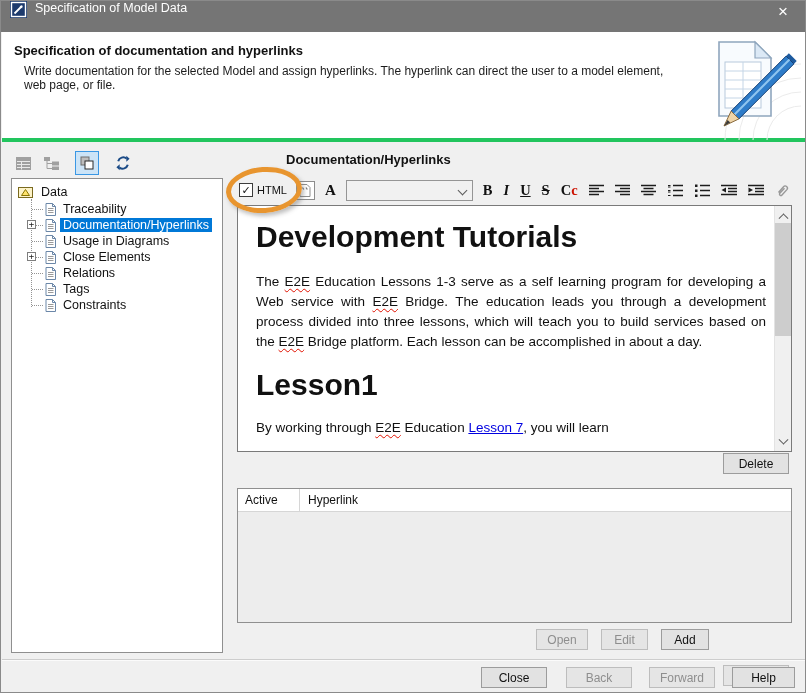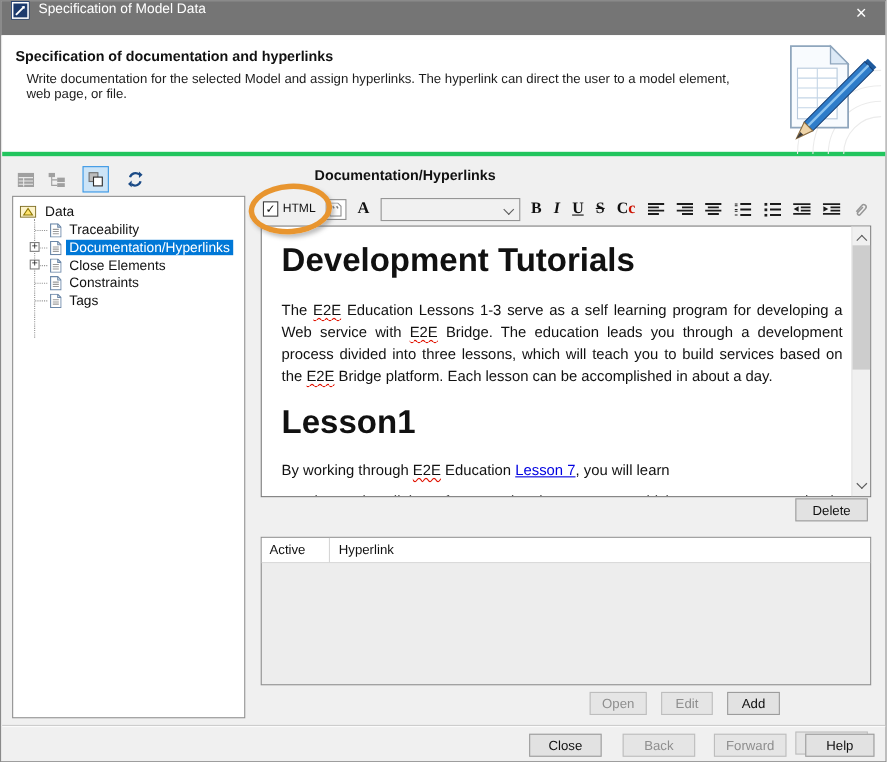--- a/index.html
+++ b/index.html
@@ -187,54 +187,74 @@
         <span style="display:flex">
             <svg width="11" height="13" viewBox="0 0 11 13">
               <path d="M1 .5 H7.5 L10.5 3.5 V12.5 H1 Z" fill="#fff" stroke="#6b87a8"></path>
               <path d="M7.5 .5 V3.5 H10.5" fill="none" stroke="#6b87a8"></path>
               <path d="M3 5.5 H8.5 M3 7.5 H8.5 M3 9.5 H8.5" stroke="#9a9a9a"></path>
             </svg>
           </span>
         <span class="tlabel">Documentation/Hyperlinks</span>
       </div>
 
+      <div class="trow">
+        <span style="display:flex">
+            <svg width="11" height="13" viewBox="0 0 11 13">
+              <path d="M1 .5 H7.5 L10.5 3.5 V12.5 H1 Z" fill="#fff" stroke="#6b87a8"></path>
+              <path d="M7.5 .5 V3.5 H10.5" fill="none" stroke="#6b87a8"></path>
+              <path d="M3 5.5 H8.5 M3 7.5 H8.5 M3 9.5 H8.5" stroke="#9a9a9a"></path>
+            </svg>
+          </span>
+        <span class="tlabel">Usage in Diagrams</span>
+      </div>
 
       <div class="trow">
         <span class="plus">+</span>
         <span style="display:flex">
             <svg width="11" height="13" viewBox="0 0 11 13">
               <path d="M1 .5 H7.5 L10.5 3.5 V12.5 H1 Z" fill="#fff" stroke="#6b87a8"></path>
               <path d="M7.5 .5 V3.5 H10.5" fill="none" stroke="#6b87a8"></path>
               <path d="M3 5.5 H8.5 M3 7.5 H8.5 M3 9.5 H8.5" stroke="#9a9a9a"></path>
             </svg>
           </span>
         <span class="tlabel">Close Elements</span>
       </div>
 
+      <div class="trow">
+        <span style="display:flex">
+            <svg width="11" height="13" viewBox="0 0 11 13">
+              <path d="M1 .5 H7.5 L10.5 3.5 V12.5 H1 Z" fill="#fff" stroke="#6b87a8"></path>
+              <path d="M7.5 .5 V3.5 H10.5" fill="none" stroke="#6b87a8"></path>
+              <path d="M3 5.5 H8.5 M3 7.5 H8.5 M3 9.5 H8.5" stroke="#9a9a9a"></path>
+            </svg>
+          </span>
+        <span class="tlabel">Relations</span>
+      </div>
+
+      <div class="trow">
+        <span style="display:flex">
+            <svg width="11" height="13" viewBox="0 0 11 13">
+              <path d="M1 .5 H7.5 L10.5 3.5 V12.5 H1 Z" fill="#fff" stroke="#6b87a8"></path>
+              <path d="M7.5 .5 V3.5 H10.5" fill="none" stroke="#6b87a8"></path>
+              <path d="M3 5.5 H8.5 M3 7.5 H8.5 M3 9.5 H8.5" stroke="#9a9a9a"></path>
+            </svg>
+          </span>
+        <span class="tlabel">Tags</span>
+      </div>
 
       <div class="trow">
         <span style="display:flex">
             <svg width="11" height="13" viewBox="0 0 11 13">
               <path d="M1 .5 H7.5 L10.5 3.5 V12.5 H1 Z" fill="#fff" stroke="#6b87a8"></path>
               <path d="M7.5 .5 V3.5 H10.5" fill="none" stroke="#6b87a8"></path>
               <path d="M3 5.5 H8.5 M3 7.5 H8.5 M3 9.5 H8.5" stroke="#9a9a9a"></path>
             </svg>
           </span>
         <span class="tlabel">Constraints</span>
-      </div>
-
-      <div class="trow">
-        <span style="display:flex">
-            <svg width="11" height="13" viewBox="0 0 11 13">
-              <path d="M1 .5 H7.5 L10.5 3.5 V12.5 H1 Z" fill="#fff" stroke="#6b87a8"></path>
-              <path d="M7.5 .5 V3.5 H10.5" fill="none" stroke="#6b87a8"></path>
-              <path d="M3 5.5 H8.5 M3 7.5 H8.5 M3 9.5 H8.5" stroke="#9a9a9a"></path>
-            </svg>
-          </span>
-        <span class="tlabel">Tags</span>
       </div>
 
     </div>
   </div>
 
   <div class="panel-title">Documentation/Hyperlinks</div>
 
   <div class="fmt">
     <span class="chk-wrap">
       <span class="chk">✓</span>

